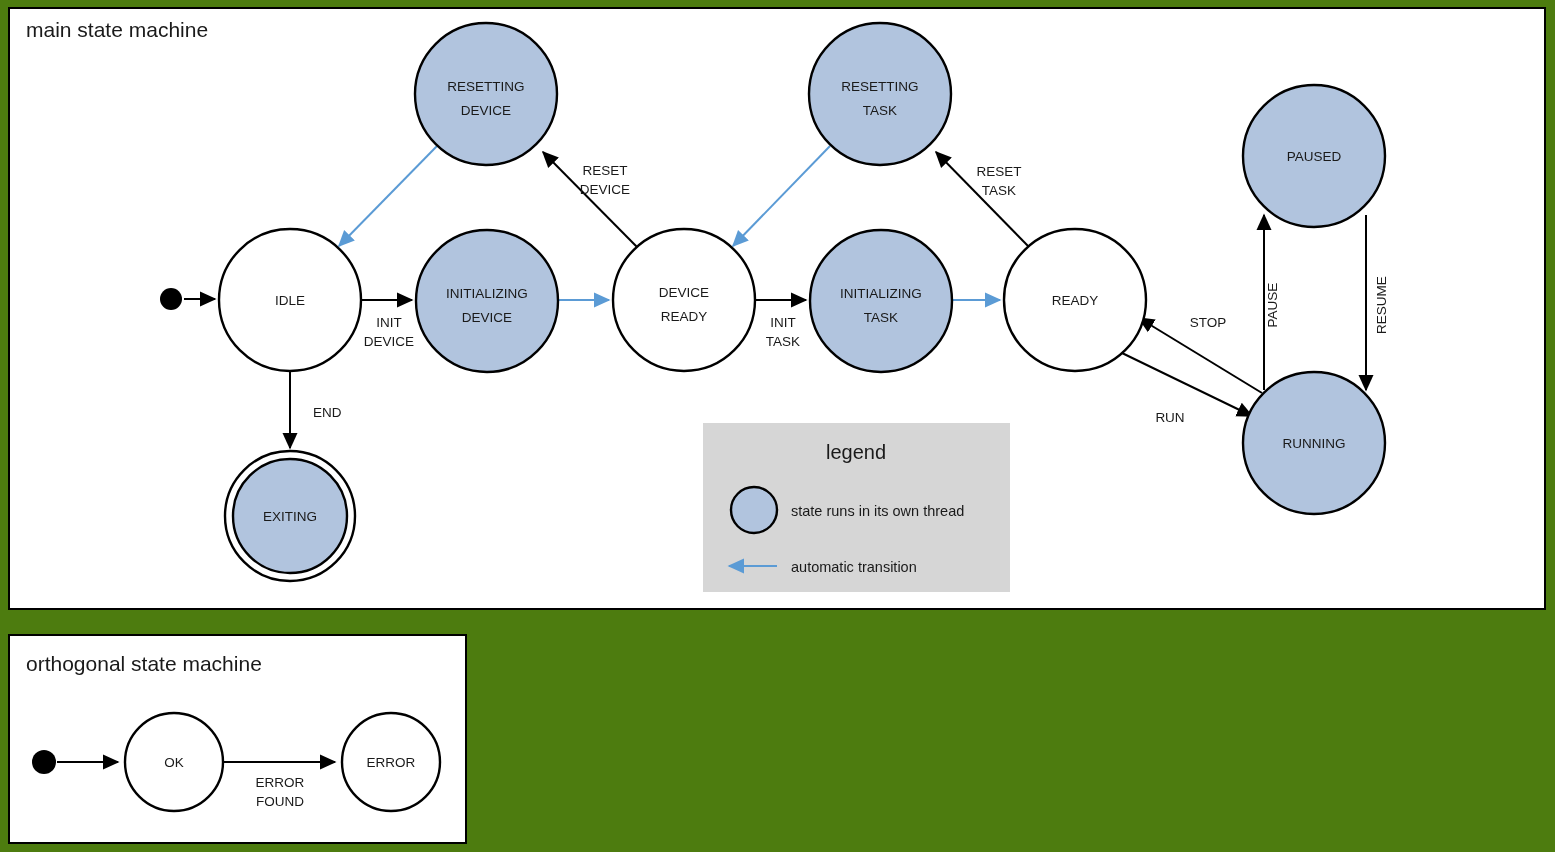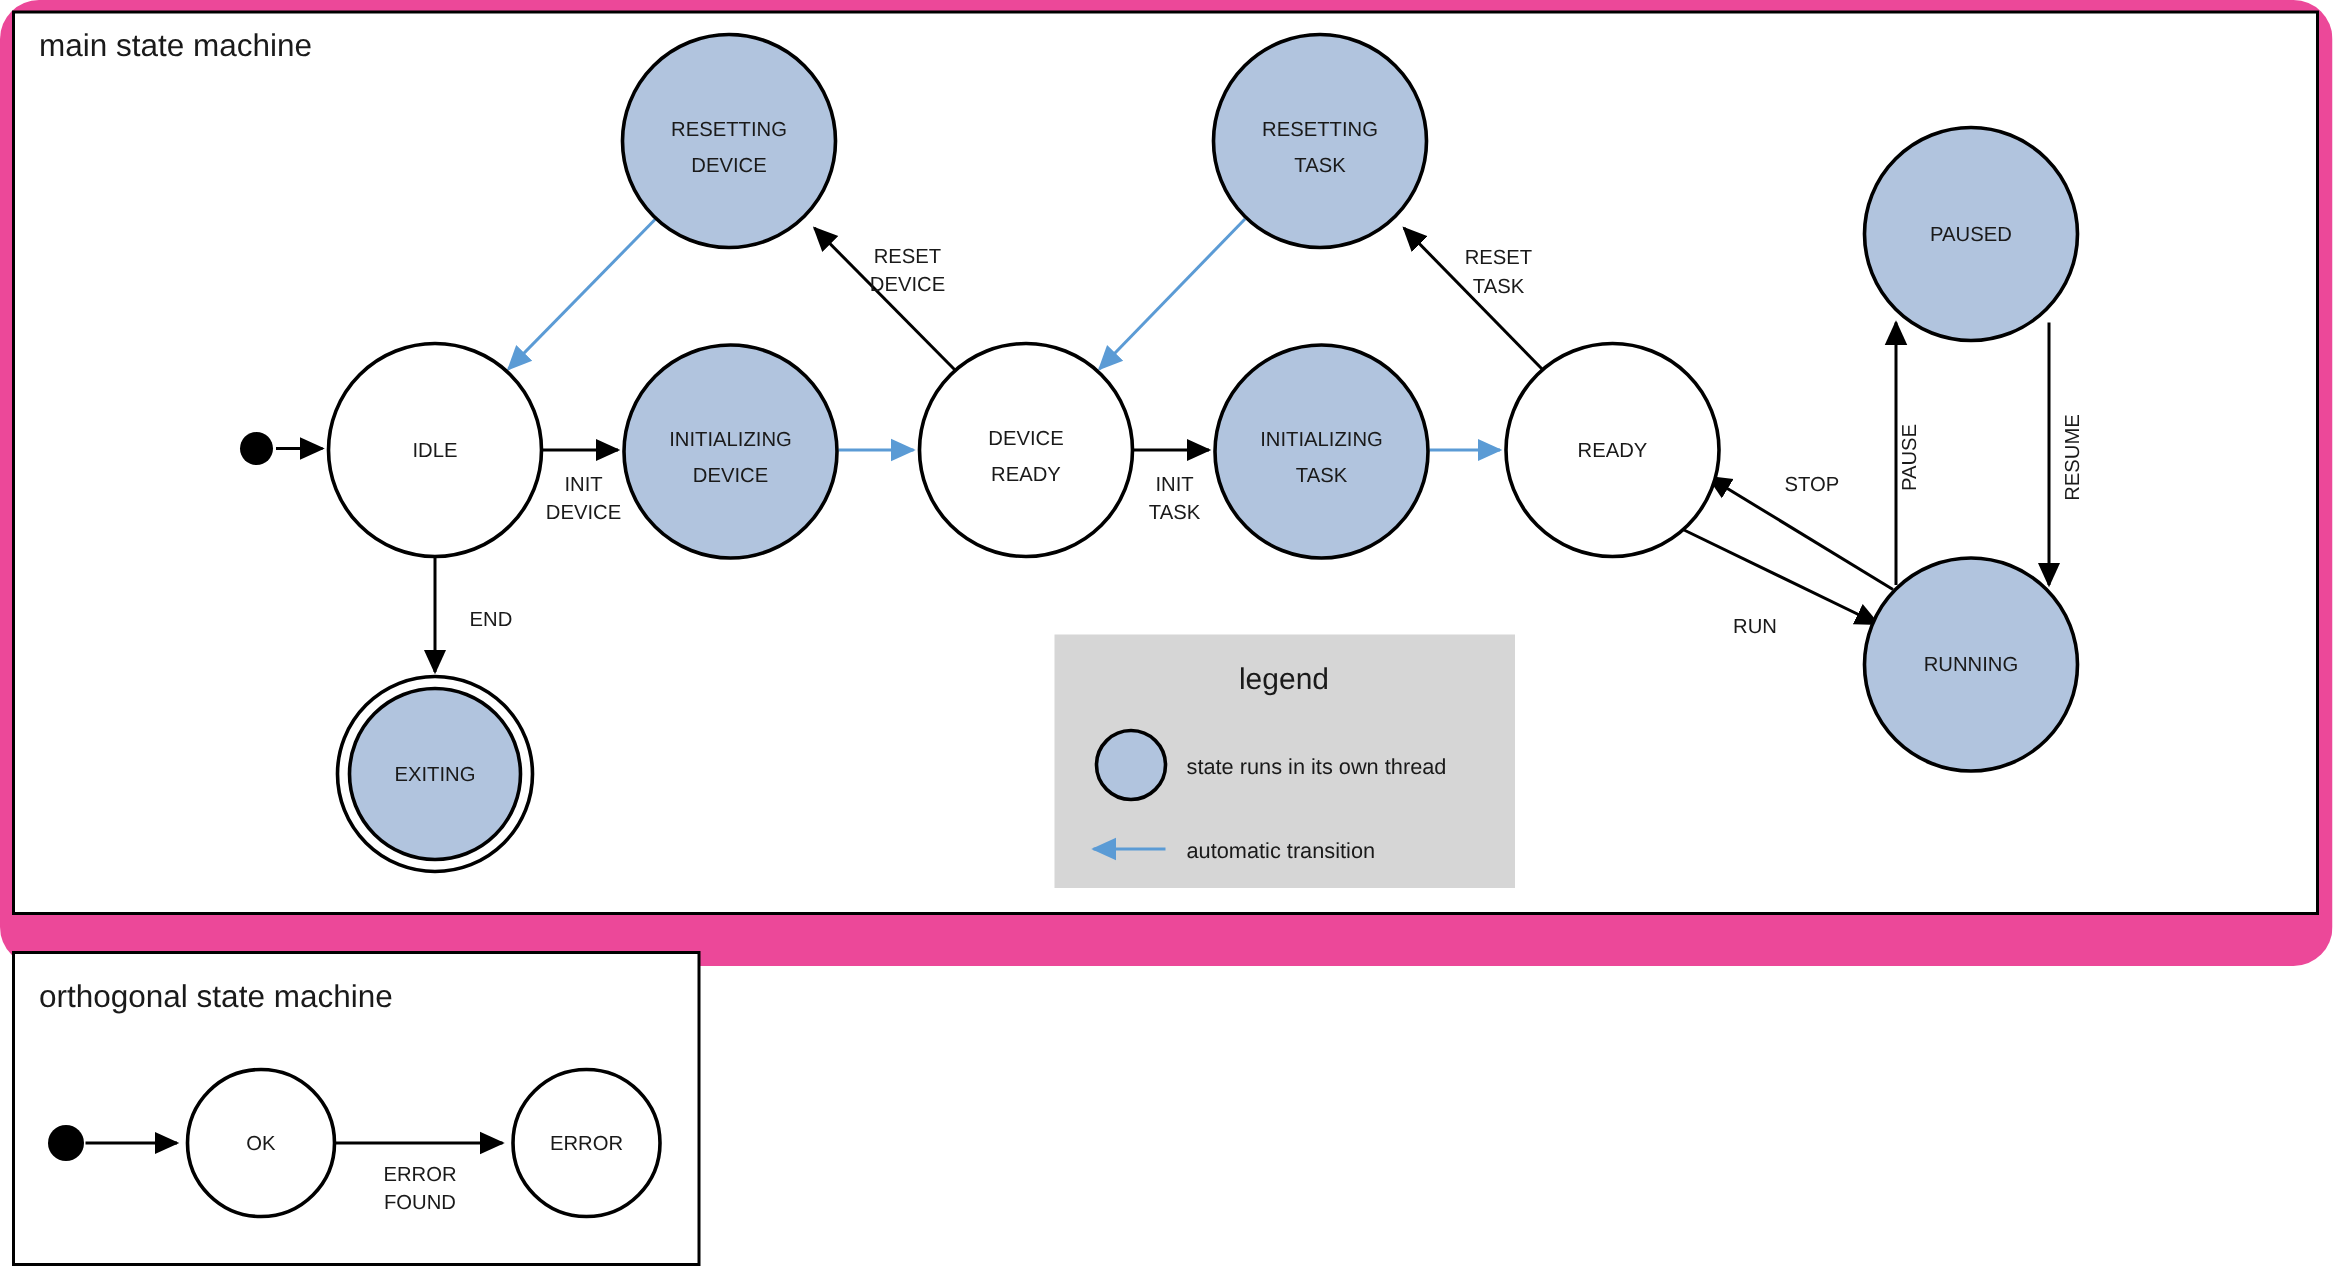--- a/index.html
+++ b/index.html
@@ -10,23 +10,22 @@
   }
   body {
     width: 1555px;
     height: 852px;
     font-family: "Liberation Sans", sans-serif;
     overflow: hidden;
   }
   #canvas {
     position: relative;
     width: 1555px;
-    height: 644px;
-    background: #ec4899;
-    border-radius: 26px;
+    height: 852px;
+    background: #4d7c0f;
   }
   svg#diagram {
     position: absolute;
     top: 0;
     left: 0;
     width: 1555px;
     height: 852px;
   }
   .frame-rect {
     fill: #ffffff;

